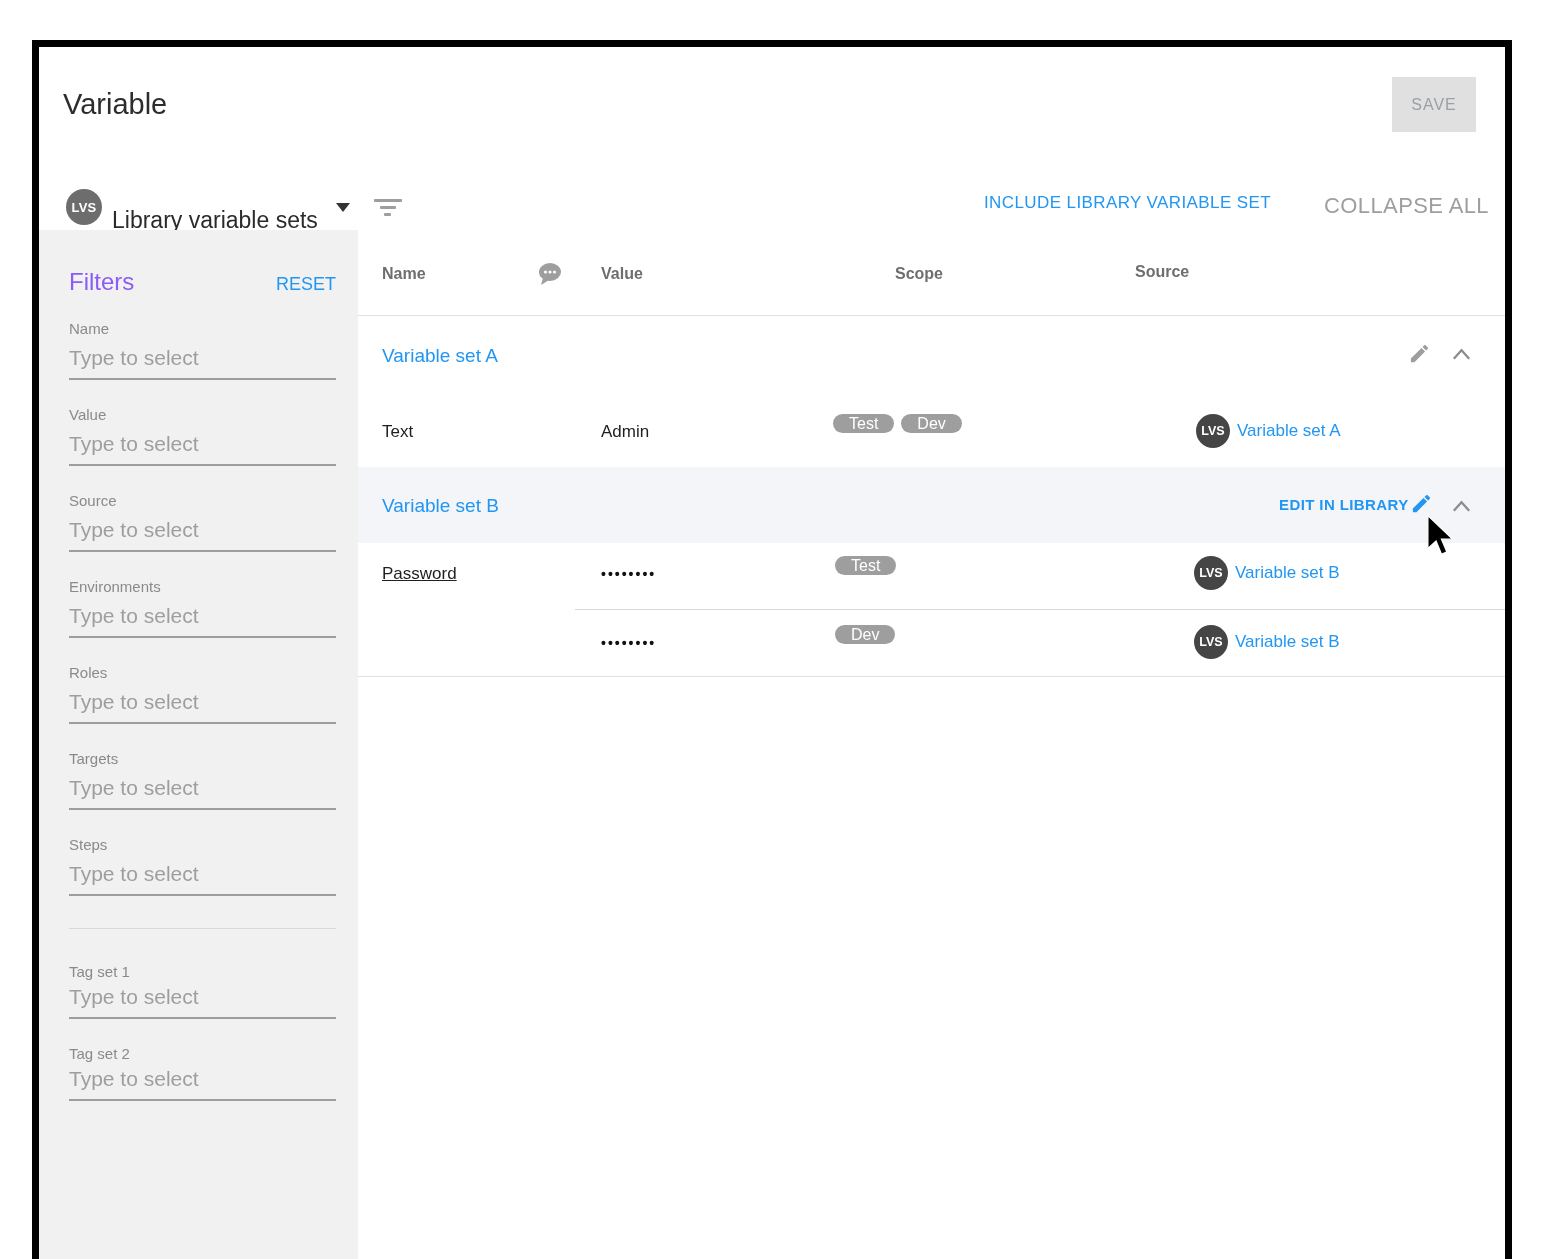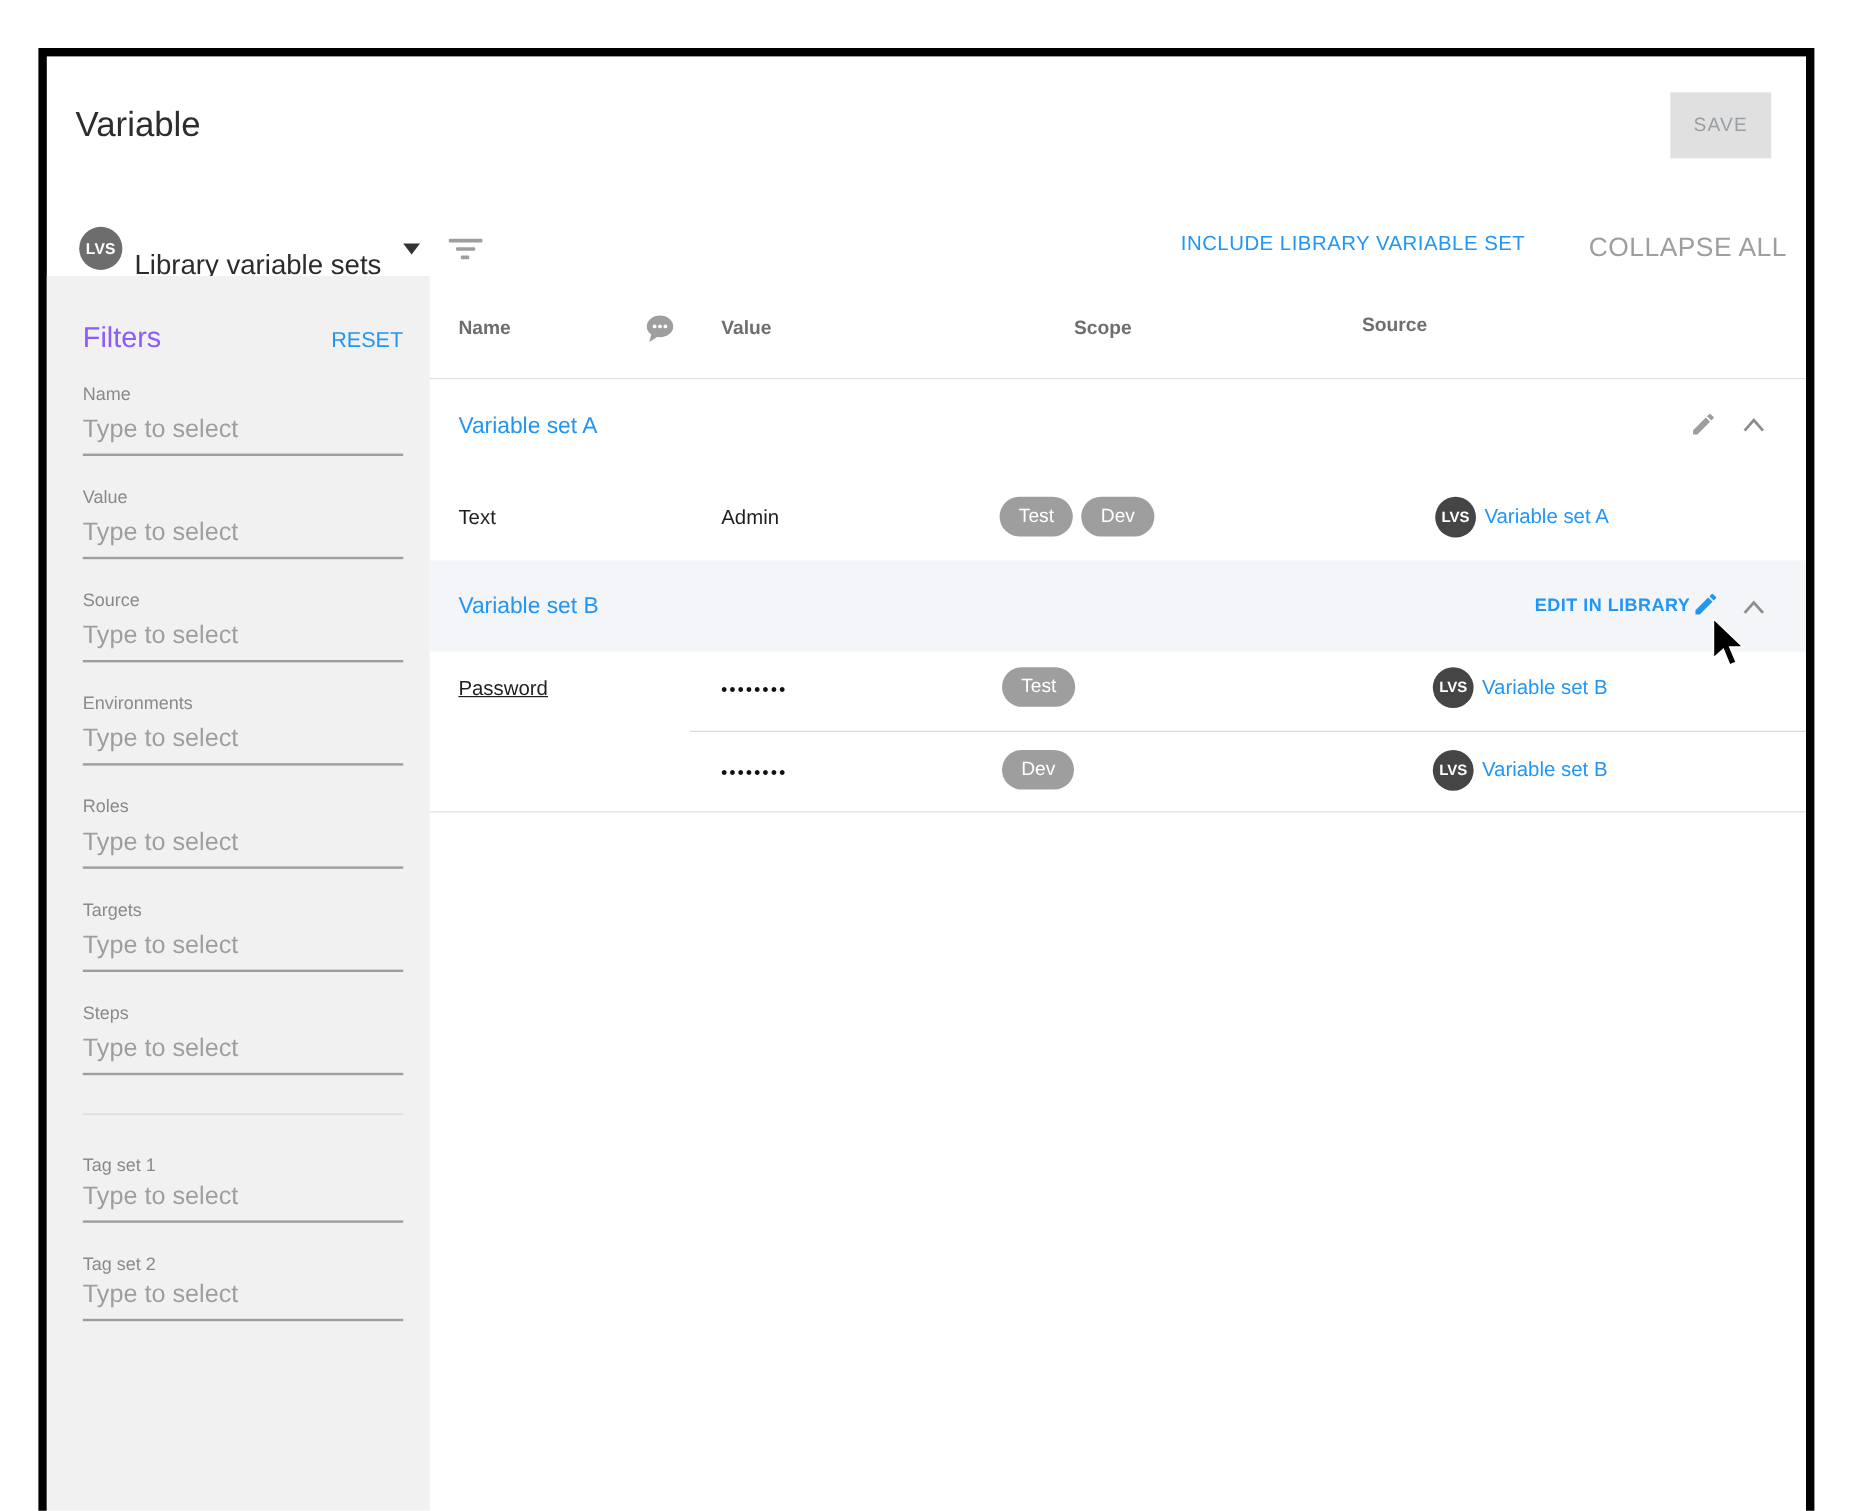--- a/index.html
+++ b/index.html
@@ -65,21 +65,21 @@
   .pencil-a{left:1408px;top:342px;}
   .chev-a{left:1450px;top:345px;}
   .edit-lib{left:1279px;top:496px;font-size:15px;font-weight:bold;color:#2196f3;
             letter-spacing:.4px;cursor:pointer;}
   .pencil-b{left:1410px;top:492px;}
   .chev-b{left:1450px;top:497px;}
   .cell-name{font-size:17px;color:#1f1f1f;}
   .cell-value{font-size:17px;color:#1f1f1f;}
   .masked{font-size:14px;font-weight:bold;letter-spacing:2px;color:#111;}
   .chips{display:flex;gap:7px;}
-  .chip{height:33px;border-radius:17px;background:#9e9e9e;color:#fff;font-size:16px;
+  .chip{height:19px;border-radius:17px;background:#9e9e9e;color:#fff;font-size:16px;
         display:inline-flex;align-items:center;padding:0 16px;}
   .src{display:flex;align-items:center;gap:7px;}
   .src .lvs-dark{width:34px;height:34px;border-radius:50%;background:#454545;color:#fff;
         display:inline-flex;align-items:center;justify-content:center;
         font-size:12.5px;font-weight:bold;flex:none;}
   .src-link{font-size:17px;color:#2196f3;cursor:pointer;}
   .r1-name{left:382px;top:422px;} .r1-val{left:601px;top:422px;}
   .r1-chips{left:833px;top:414px;} .r1-src{left:1196px;top:414px;}
   .r2-name{left:382px;top:564px;text-decoration:underline;} .r2-val{left:601px;top:566px;}
   .r2-chips{left:835px;top:556px;} .r2-src{left:1194px;top:556px;}

